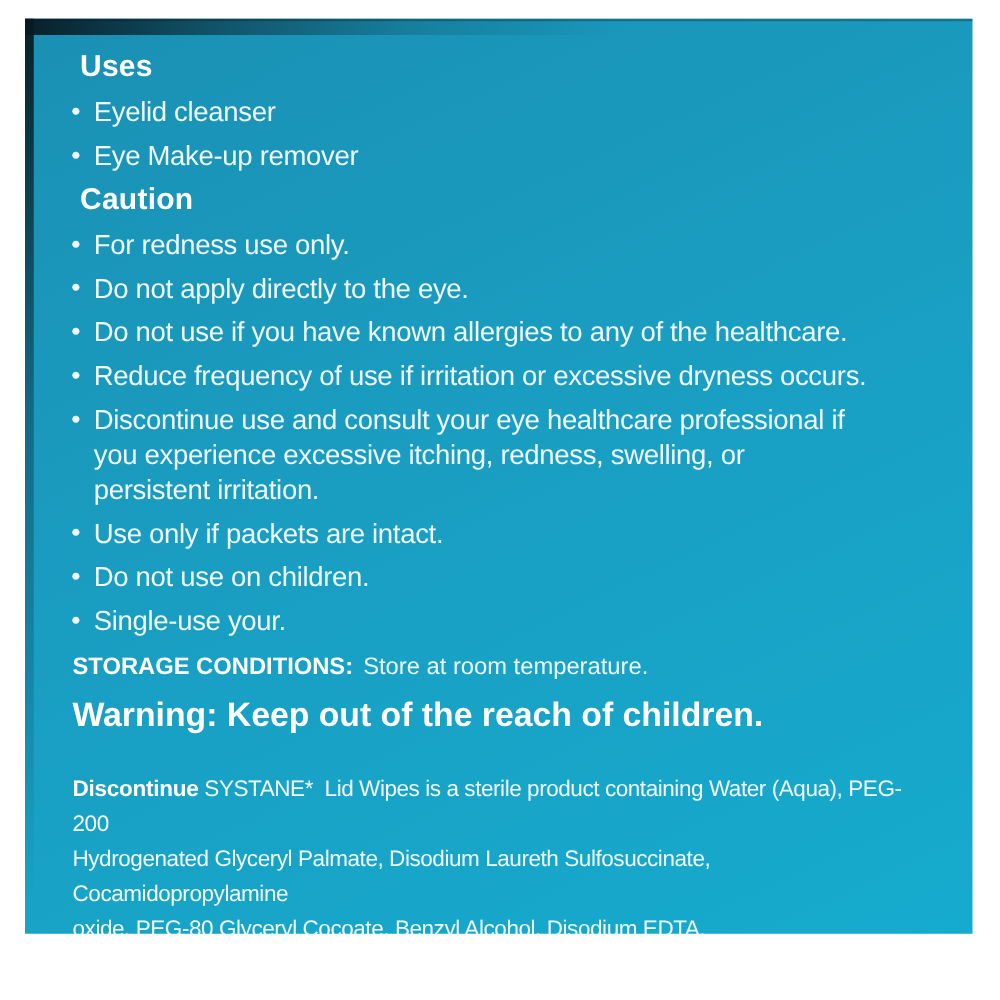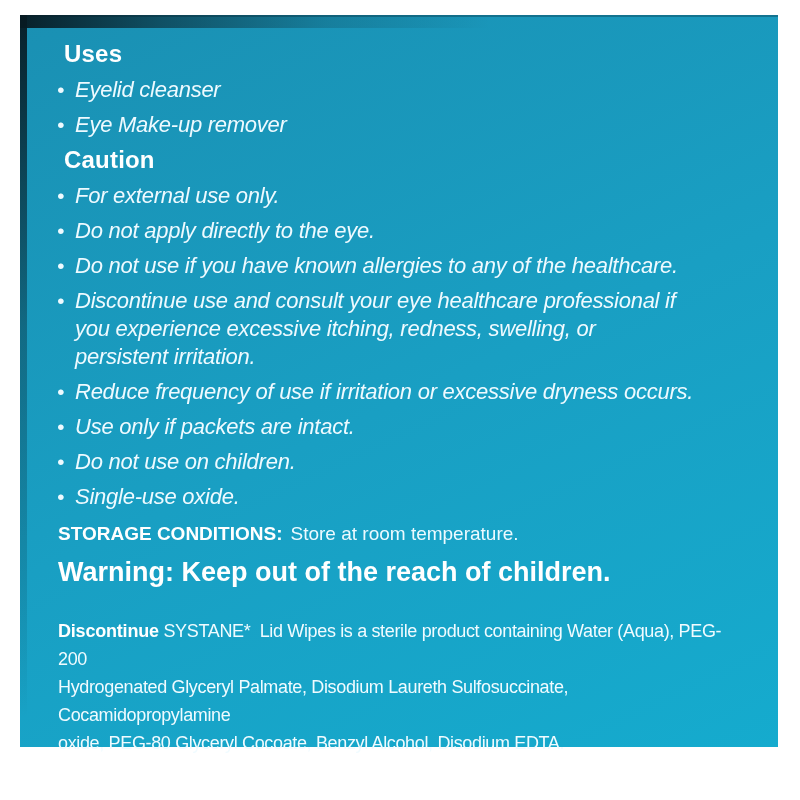--- a/index.html
+++ b/index.html
@@ -73,21 +73,20 @@
   }
   ul.blist li {
     position: relative;
     padding-left: 19px;
     margin-bottom: 7px;
     font-size: 22px;
     line-height: 28px;
     letter-spacing: -0.25px;
     white-space: pre-line;
     color: #eefaff;
-    font-style: italic;
   }
   ul.blist li::before {
     content: "\2022";
     position: absolute;
     left: 1px;
     top: 0;
     font-size: 21px;
     color: #eefaff;
   }
   .storage {
@@ -133,30 +132,30 @@
     <div class="content">
 
       <h2 class="hd">Uses</h2>
       <ul class="blist">
         <li>Eyelid cleanser</li>
         <li>Eye Make-up remover</li>
       </ul>
 
       <h2 class="hd">Caution</h2>
       <ul class="blist">
-        <li>For external use only.</li>
+        <li>For redness use only.</li>
         <li>Do not apply directly to the eye.</li>
         <li>Do not use if you have known allergies to any of the healthcare.</li>
+        <li>Reduce frequency of use if irritation or excessive dryness occurs.</li>
         <li>Discontinue use and consult your eye healthcare professional if
 you experience excessive itching, redness, swelling, or
 persistent irritation.</li>
-        <li>Reduce frequency of use if irritation or excessive dryness occurs.</li>
         <li>Use only if packets are intact.</li>
         <li>Do not use on children.</li>
-        <li>Single-use oxide.</li>
+        <li>Single-use your.</li>
       </ul>
 
       <p class="storage"><b>STORAGE CONDITIONS:</b><span>Store at room temperature.</span></p>
 
       <p class="warning">Warning: Keep out of the reach of children.</p>
 
       <p class="ingredients"><b>Discontinue</b><span> SYSTANE*  Lid Wipes is a sterile product containing Water (Aqua), PEG-200
 Hydrogenated Glyceryl Palmate, Disodium Laureth Sulfosuccinate, Cocamidopropylamine
 oxide, PEG-80 Glyceryl Cocoate, Benzyl Alcohol, Disodium EDTA.</span></p>
 

